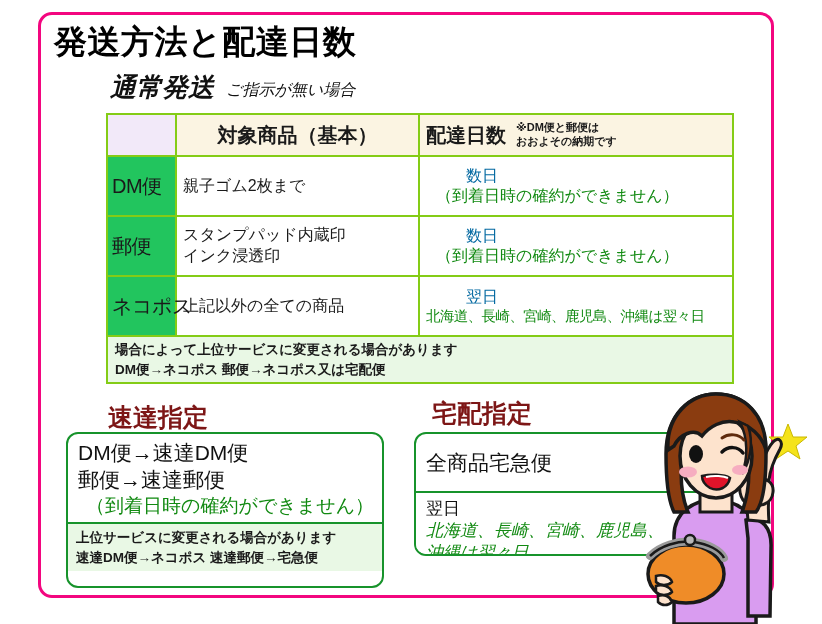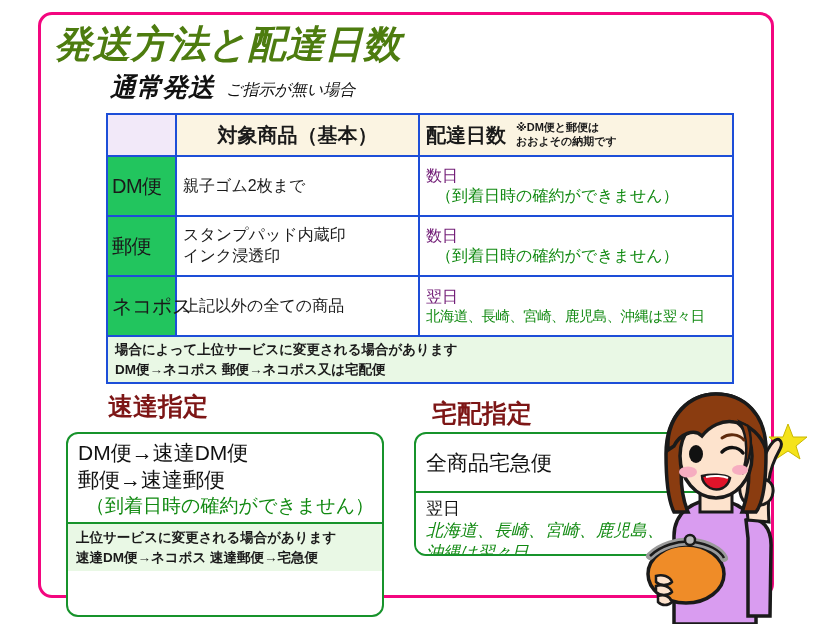--- a/index.html
+++ b/index.html
@@ -27,27 +27,26 @@
     border-radius: 14px;
     box-sizing: border-box;
     background: transparent;
   }
 
   
   #page-title {
     position: absolute;
     left: 54px;
     top: 24px;
-    font-size: 38px;
-    font-weight: bold;
-    color: #4d7c0f;
+    font-size: 33px;
+    font-weight: bold;
+    color: #000000;
     letter-spacing: 0.5px;
     line-height: 1.1;
     white-space: nowrap;
-    font-style: italic;
   }
 
   
   #normal-heading-row {
     position: absolute;
     left: 110px;
     top: 74px;
     display: flex;
     align-items: flex-end;
     gap: 12px;
@@ -73,21 +72,21 @@
     left: 106px;
     top: 113px;
     width: 628px;
   }
   table.ship {
     border-collapse: collapse;
     width: 628px;
     table-layout: fixed;
   }
   table.ship td {
-    border: 2px solid #1d4ed8;
+    border: 2px solid #84cc16;
     vertical-align: middle;
     padding: 0;
   }
   .col-a { width: 69px; }
   .col-b { width: 243px; }
   .col-c { width: 314px; }
 
   
   .th-a {
     background: #f2e9f9;
@@ -151,22 +150,23 @@
   .cell-days {
     background: #ffffff;
     height: 58px;
   }
   .cell-days-inner {
     padding: 3px 6px;
     line-height: 1.25;
   }
   .days-main {
     font-size: 16px;
-    color: #701a75;
+    color: #0369a1;
     display: block;
+    margin-left: 40px;
   }
   .days-note {
     font-size: 16px;
     color: #128a12;
     display: block;
     padding-left: 10px;
   }
   .days-note.small {
     font-size: 14.5px;
     padding-left: 0;
@@ -187,36 +187,36 @@
   }
 
   
   .sec-heading {
     position: absolute;
     font-size: 25px;
     font-weight: bold;
     color: #7d1616;
     white-space: nowrap;
   }
-  #sokutatsu-heading { left: 108px; top: 390px; }
+  #sokutatsu-heading { left: 108px; top: 401px; }
   #takuhai-heading  { left: 432px; top: 397px; }
 
   .panel {
     position: absolute;
     box-sizing: border-box;
     border: 2px solid #17932b;
     border-radius: 12px;
     background: #ffffff;
     overflow: hidden;
   }
   #sokutatsu-panel {
     left: 66px;
     top: 432px;
     width: 318px;
-    height: 185px;
+    height: 156px;
   }
   #takuhai-panel {
     left: 414px;
     top: 432px;
     width: 318px;
     height: 124px;
   }
   .panel-top {
     padding: 6px 10px 4px 10px;
   }

